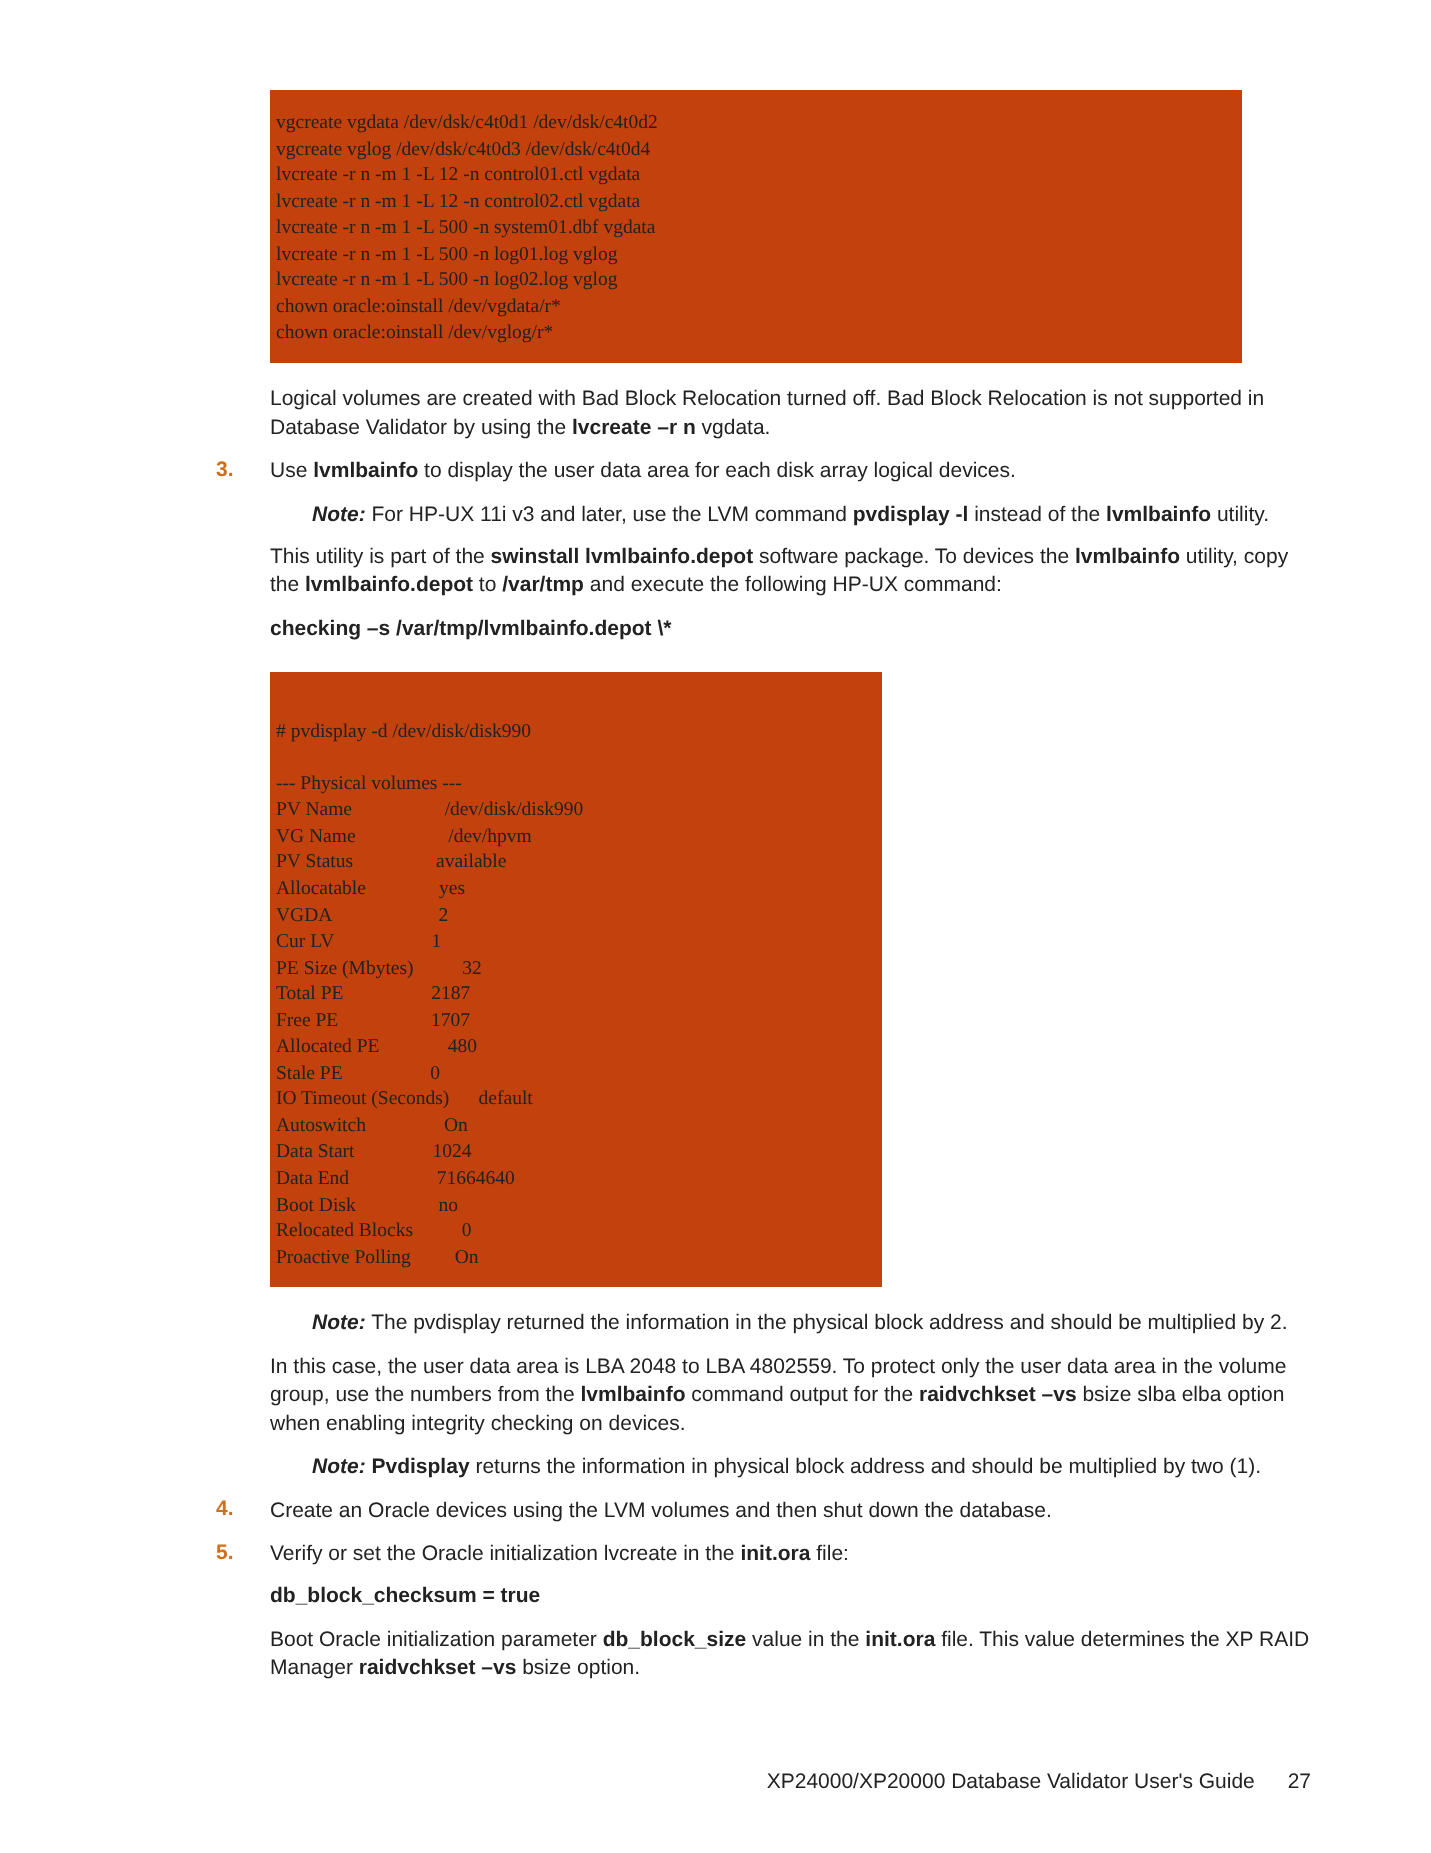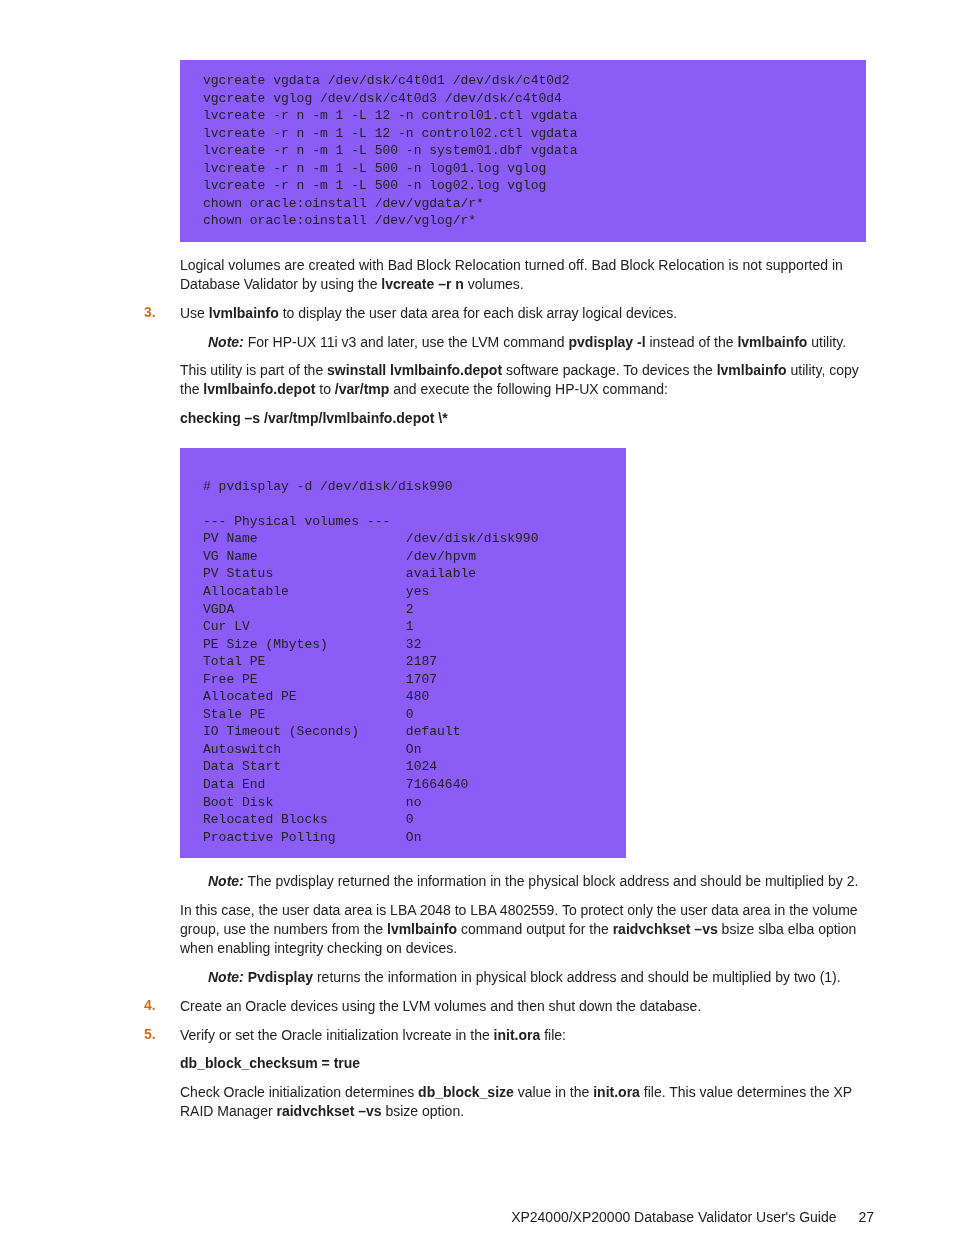--- a/index.html
+++ b/index.html
@@ -11,24 +11,24 @@
     background: #fff;
     width: 954px;
   }
   .page {
     padding: 60px 80px 60px 80px;
   }
   .content {
     margin-left: 100px;
   }
   .codeblock {
-    background: #8b5cf6;
-    font-family: Liberation Mono, monospace;
+    background: #c2410c;
+    font-family: Liberation Serif, serif;
     font-size: 13px;
-    padding: 12px 23px;
+    padding: 12px 4px;
     white-space: pre;
     line-height: 1.35;
     margin: 0 0 14px 0;
     display: inline-block;
   }
   .cb-wide { width: 640px; }
   .cb-narrow { width: 400px; }
   p {
     margin: 0 0 10px 0;
     line-height: 1.35;
@@ -40,21 +40,21 @@
   .step-num {
     position: absolute;
     left: -36px;
     top: 0;
     color: #d06f1a;
     font-weight: bold;
   }
   .b { font-weight: bold; }
   .bi { font-weight: bold; font-style: italic; margin-left: 28px; }
   .footer {
-    margin-top: 88px;
+    margin-top: 58px;
     text-align: right;
     font-size: 14px;
   }
   .footer .pg { margin-left: 18px; }
 </style>
 </head>
 <body>
 
 <div class="page">
   <div class="content">
@@ -63,21 +63,21 @@
 vgcreate vglog /dev/dsk/c4t0d3 /dev/dsk/c4t0d4
 lvcreate -r n -m 1 -L 12 -n control01.ctl vgdata
 lvcreate -r n -m 1 -L 12 -n control02.ctl vgdata
 lvcreate -r n -m 1 -L 500 -n system01.dbf vgdata
 lvcreate -r n -m 1 -L 500 -n log01.log vglog
 lvcreate -r n -m 1 -L 500 -n log02.log vglog
 chown oracle:oinstall /dev/vgdata/r*
 chown oracle:oinstall /dev/vglog/r*</div>
 
     <p>
-      <span>Logical volumes are created with Bad Block Relocation turned off. Bad Block Relocation is not supported in Database Validator by using the </span><span class="b">lvcreate –r n</span><span> volumes.</span>
+      <span>Logical volumes are created with Bad Block Relocation turned off. Bad Block Relocation is not supported in Database Validator by using the </span><span class="b">lvcreate –r n</span><span> vgdata.</span>
     </p>
 
     <div class="step">
       <span class="step-num">3.</span>
       <p>
         <span>Use </span><span class="b">lvmlbainfo</span><span> to display the user data area for each disk array logical devices.</span>
       </p>
       <p>
         <span class="bi">Note:</span><span>  For HP-UX 11i v3 and later, use the LVM command </span><span class="b">pvdisplay -l</span><span> instead of the </span><span class="b">lvmlbainfo</span><span> utility.</span>
       </p>
@@ -126,21 +126,21 @@
       <p>Create an Oracle devices using the LVM volumes and then shut down the database.</p>
     </div>
 
     <div class="step">
       <span class="step-num">5.</span>
       <p>
         <span>Verify or set the Oracle initialization lvcreate in the </span><span class="b">init.ora</span><span> file:</span>
       </p>
       <p class="b">db_block_checksum = true</p>
       <p>
-        <span>Check Oracle initialization determines </span><span class="b">db_block_size</span><span> value in the </span><span class="b">init.ora</span><span> file. This value determines the XP RAID Manager </span><span class="b">raidvchkset –vs</span><span> bsize option.</span>
+        <span>Boot Oracle initialization parameter </span><span class="b">db_block_size</span><span> value in the </span><span class="b">init.ora</span><span> file. This value determines the XP RAID Manager </span><span class="b">raidvchkset –vs</span><span> bsize option.</span>
       </p>
     </div>
 
   </div>
 
   <div class="footer">
     <span>XP24000/XP20000 Database Validator User's Guide</span>
     <span class="pg">27</span>
   </div>
 </div>

